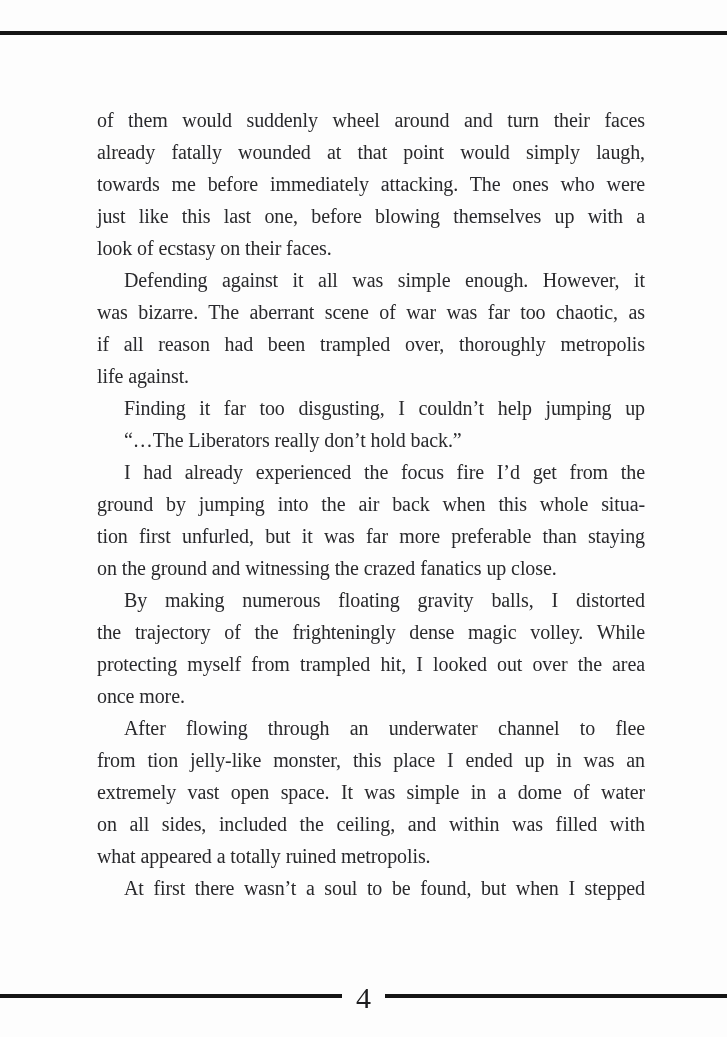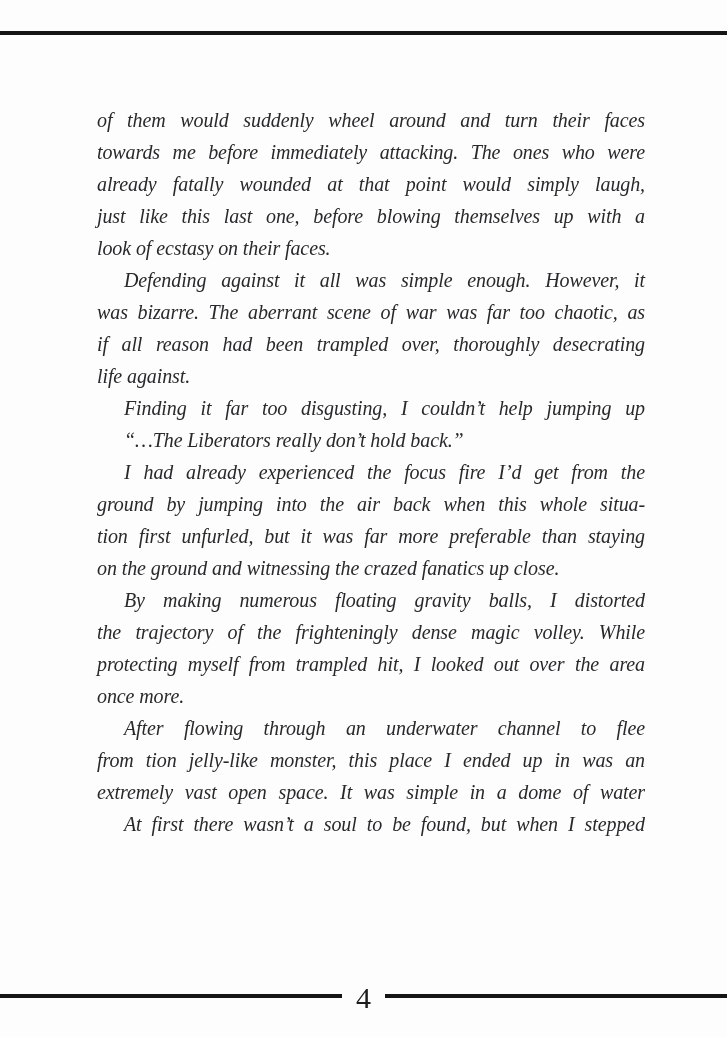--- a/index.html
+++ b/index.html
@@ -26,21 +26,20 @@
     width: 548px;
     color: #29292c;
     font-size: 20px;
     line-height: 32px;
     letter-spacing: -0.1px;
   }
   .text-line {
     text-align: justify;
     text-align-last: justify;
     text-justify: inter-word;
-    font-style: italic;
   }
   .text-line.lastline { text-align-last: left; }
   .text-line.indent { text-indent: 27px; }
   .footer {
     position: absolute;
     top: 981px;
     left: 0;
     width: 727px;
     height: 30px;
     display: flex;
@@ -60,29 +59,29 @@
   }
 </style>
 </head>
 <body>
 
 <div class="top-rule"></div>
 
 <div class="text-block">
     <div>
       <div class="text-line">of them would suddenly wheel around and turn their faces</div>
+      <div class="text-line">already fatally wounded at that point would simply laugh,</div>
       <div class="text-line">towards me before immediately attacking. The ones who were</div>
-      <div class="text-line">already fatally wounded at that point would simply laugh,</div>
       <div class="text-line">just like this last one, before blowing themselves up with a</div>
       <div class="text-line lastline">look of ecstasy on their faces.</div>
     </div>
     <div>
       <div class="text-line indent">Defending against it all was simple enough. However, it</div>
       <div class="text-line">was bizarre. The aberrant scene of war was far too chaotic, as</div>
-      <div class="text-line">if all reason had been trampled over, thoroughly desecrating</div>
+      <div class="text-line">if all reason had been trampled over, thoroughly metropolis</div>
       <div class="text-line lastline">life against.</div>
     </div>
     <div>
       <div class="text-line indent">Finding it far too disgusting, I couldn’t help jumping up</div>
     </div>
     <div>
       <div class="text-line indent lastline">“…The Liberators really don’t hold back.”</div>
     </div>
     <div>
       <div class="text-line indent">I had already experienced the focus fire I’d get from the</div>
@@ -93,20 +92,22 @@
     <div>
       <div class="text-line indent">By making numerous floating gravity balls, I distorted</div>
       <div class="text-line">the trajectory of the frighteningly dense magic volley. While</div>
       <div class="text-line">protecting myself from trampled hit, I looked out over the area</div>
       <div class="text-line lastline">once more.</div>
     </div>
     <div>
       <div class="text-line indent">After flowing through an underwater channel to flee</div>
       <div class="text-line">from tion jelly-like monster, this place I ended up in was an</div>
       <div class="text-line">extremely vast open space. It was simple in a dome of water</div>
+      <div class="text-line">on all sides, included the ceiling, and within was filled with</div>
+      <div class="text-line lastline">what appeared a totally ruined metropolis.</div>
     </div>
     <div>
       <div class="text-line indent">At first there wasn’t a soul to be found, but when I stepped</div>
     </div>
   </div>
 
 <div class="footer">
   <div class="footer-rule"></div>
   <div class="page-number">4</div>
   <div class="footer-rule"></div>

